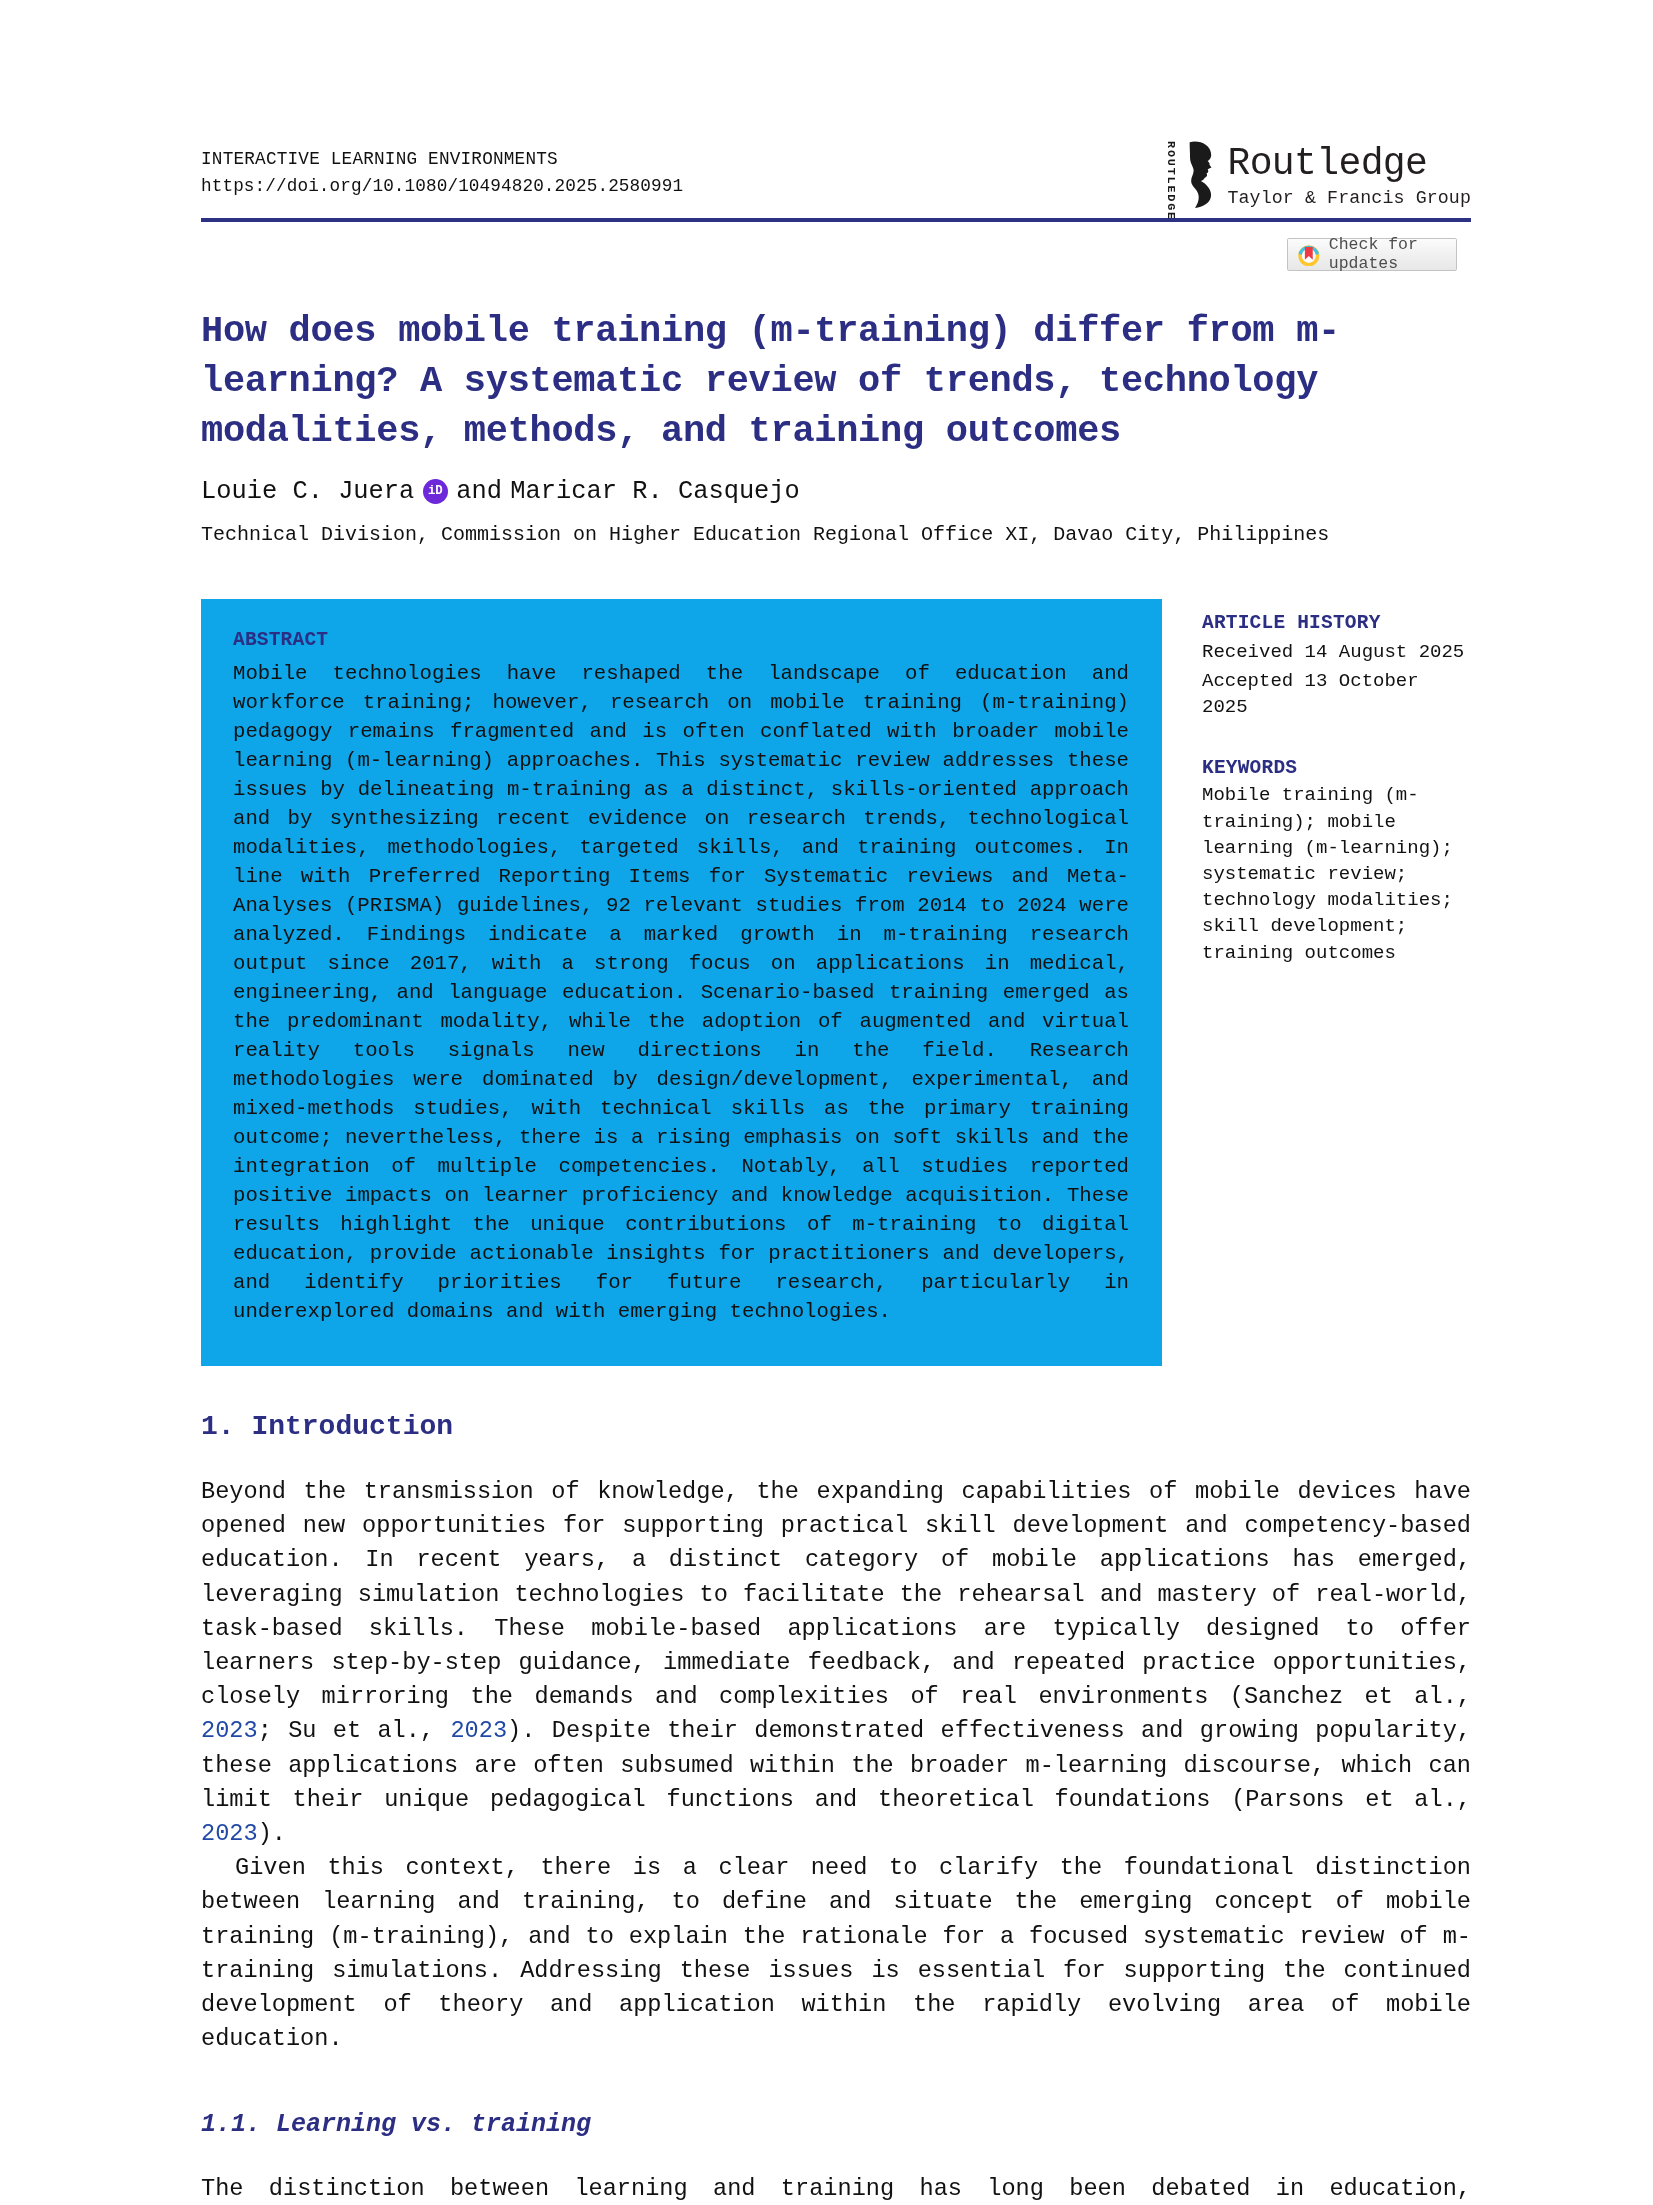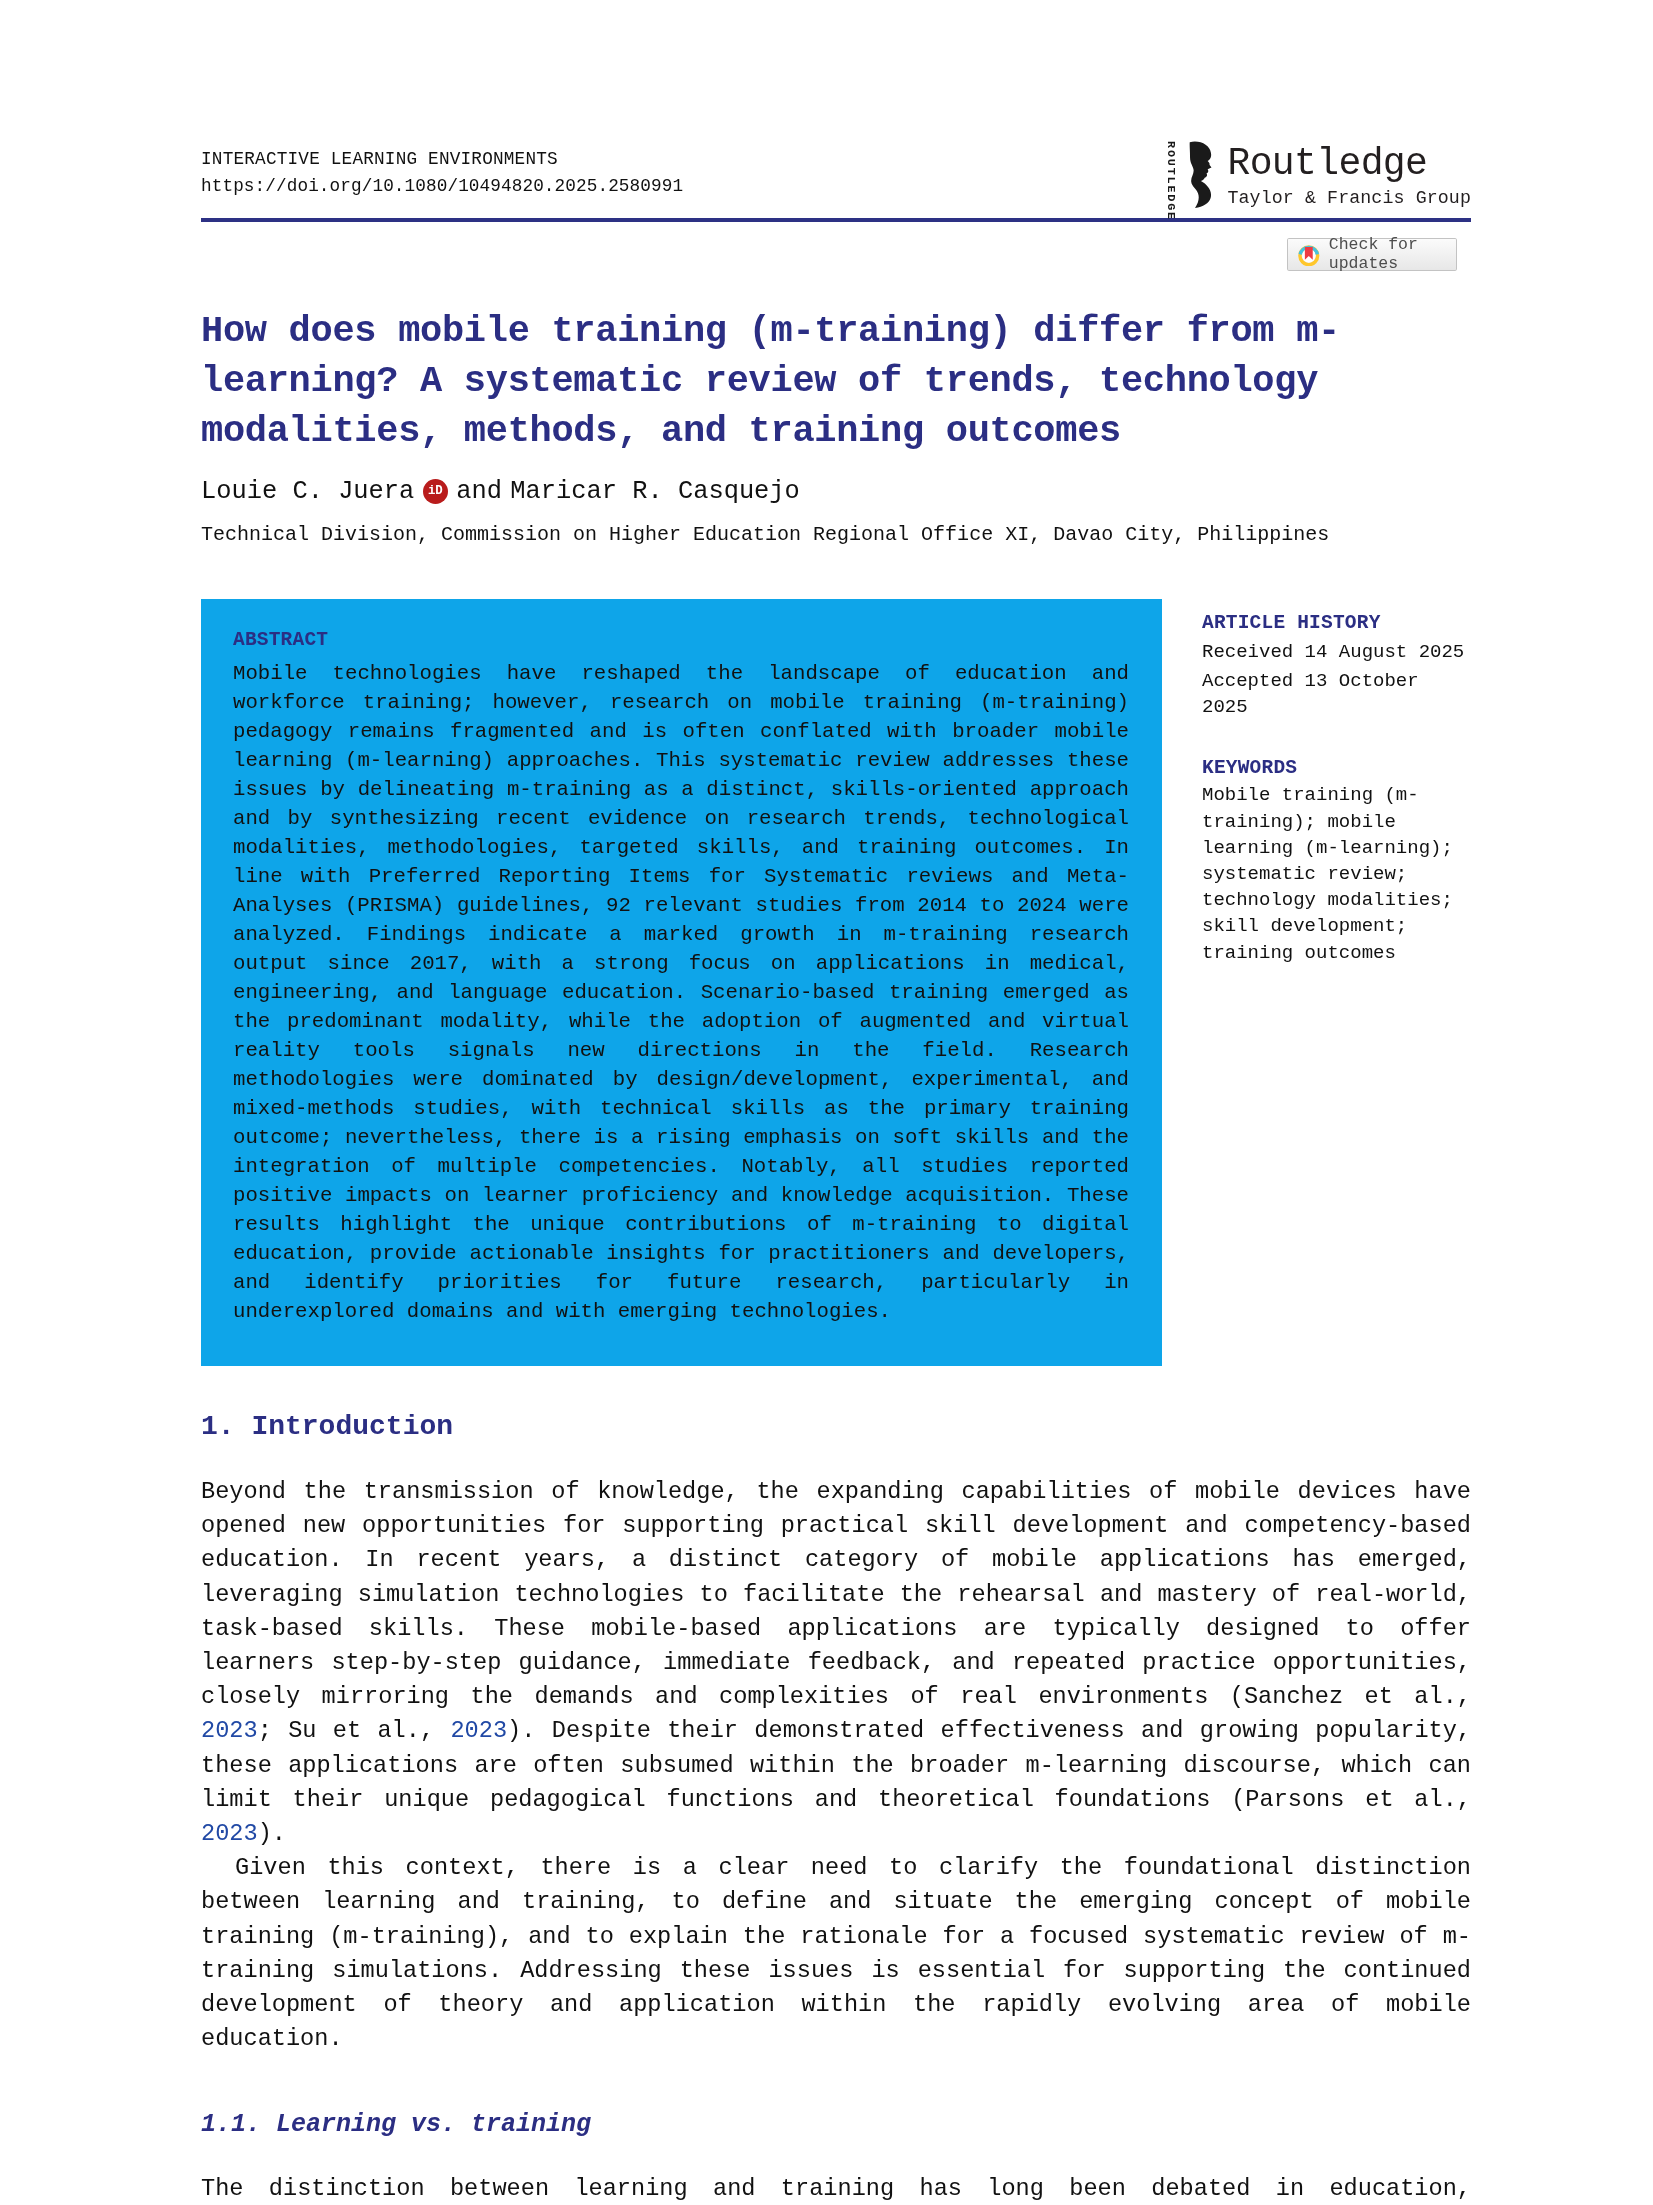--- a/index.html
+++ b/index.html
@@ -45,21 +45,21 @@
   }
   .crossmark { width:23.6px; height:23.6px; flex:0 0 auto; }
 
   
   .title {
     margin:35px 0 0; color:#2b2e83;
     font-size:37px; line-height:1.36; font-weight:bold; letter-spacing:-0.3px;
   }
   .authors { margin-top:20px; font-size:25.4px; display:flex; align-items:center; gap:8.3px; }
   .orcid {
-    width:25.4px; height:25.4px; border-radius:50%; background:#b91c1c;
+    width:25.4px; height:25.4px; border-radius:50%; background:#6d28d9;
     color:#fff; font-size:12.4px; font-weight:bold;
     display:inline-flex; align-items:center; justify-content:center;
     cursor:pointer;
   }
   .affiliation { margin-top:17.7px; font-size:20px; }
 
   
   .abstract-grid { display:flex; gap:40px; margin-top:53px; }
   .abstract-box {
     width:961px; box-sizing:border-box;

